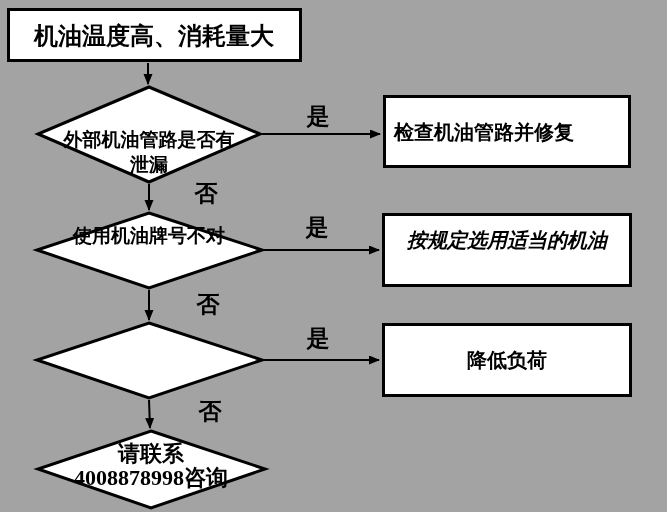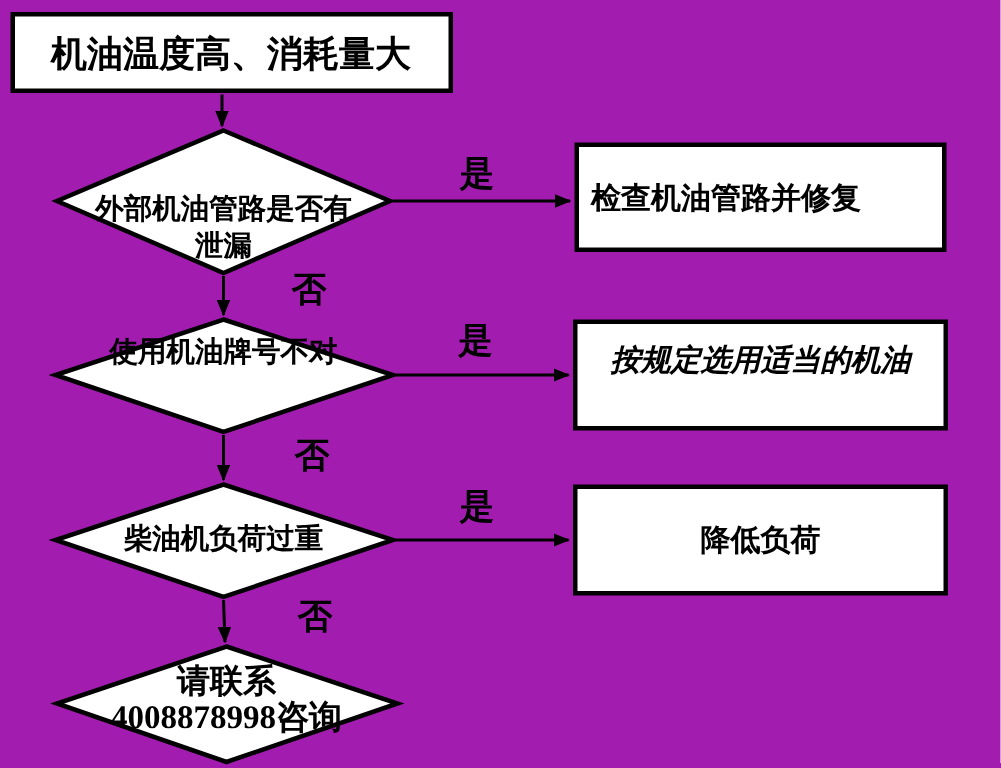--- a/index.html
+++ b/index.html
@@ -1,20 +1,20 @@
 <!DOCTYPE html>
 <html><head>
 <meta charset="utf-8">
 <style>
   html, body { margin:0; padding:0; background:#ffffff; }
   .canvas {
     position: relative;
     width: 667px;
     height: 512px;
-    background: #a21caf;
+    background: #a3a3a3;
     font-family: "Liberation Serif", "DejaVu Serif", serif;
     overflow: hidden;
   }
   .canvas svg { position:absolute; left:0; top:0; }
   svg .shape { fill:#ffffff; stroke:#000000; stroke-width:3; }
   svg .conn  { stroke:#000000; stroke-width:2; fill:none; }
   .t {
     position:absolute;
     transform: translate(-50%,-50%);
     color:#000000;
@@ -62,21 +62,20 @@
 
   <div class="t title" style="left:154px; top:36px;">机油温度高、消耗量大</div>
 
   <div class="t dtext" style="left:149px; top:152px;">
     <div>外部机油管路是否有</div>
     <div>泄漏</div>
   </div>
 
   <div class="t dtext" style="left:149px; top:235px;text-align:center;">使用机油牌号不对</div>
 
-  <div class="t dtext" style="left:149px; top:360px;">柴油机负荷过重</div>
 
   <div class="t dtext4" style="left:151px; top:466px;">
     <div>请联系</div>
     <div>4008878998咨询</div>
   </div>
 
   <div class="t atext" style="left:484px; top:132px;font-family:Liberation Serif, serif;">检查机油管路并修复</div>
   <div class="t atext" style="left:507px; top:240px;font-style:italic;">按规定选用适当的机油</div>
   <div class="t atext" style="left:507px; top:360px;">降低负荷</div>
 

